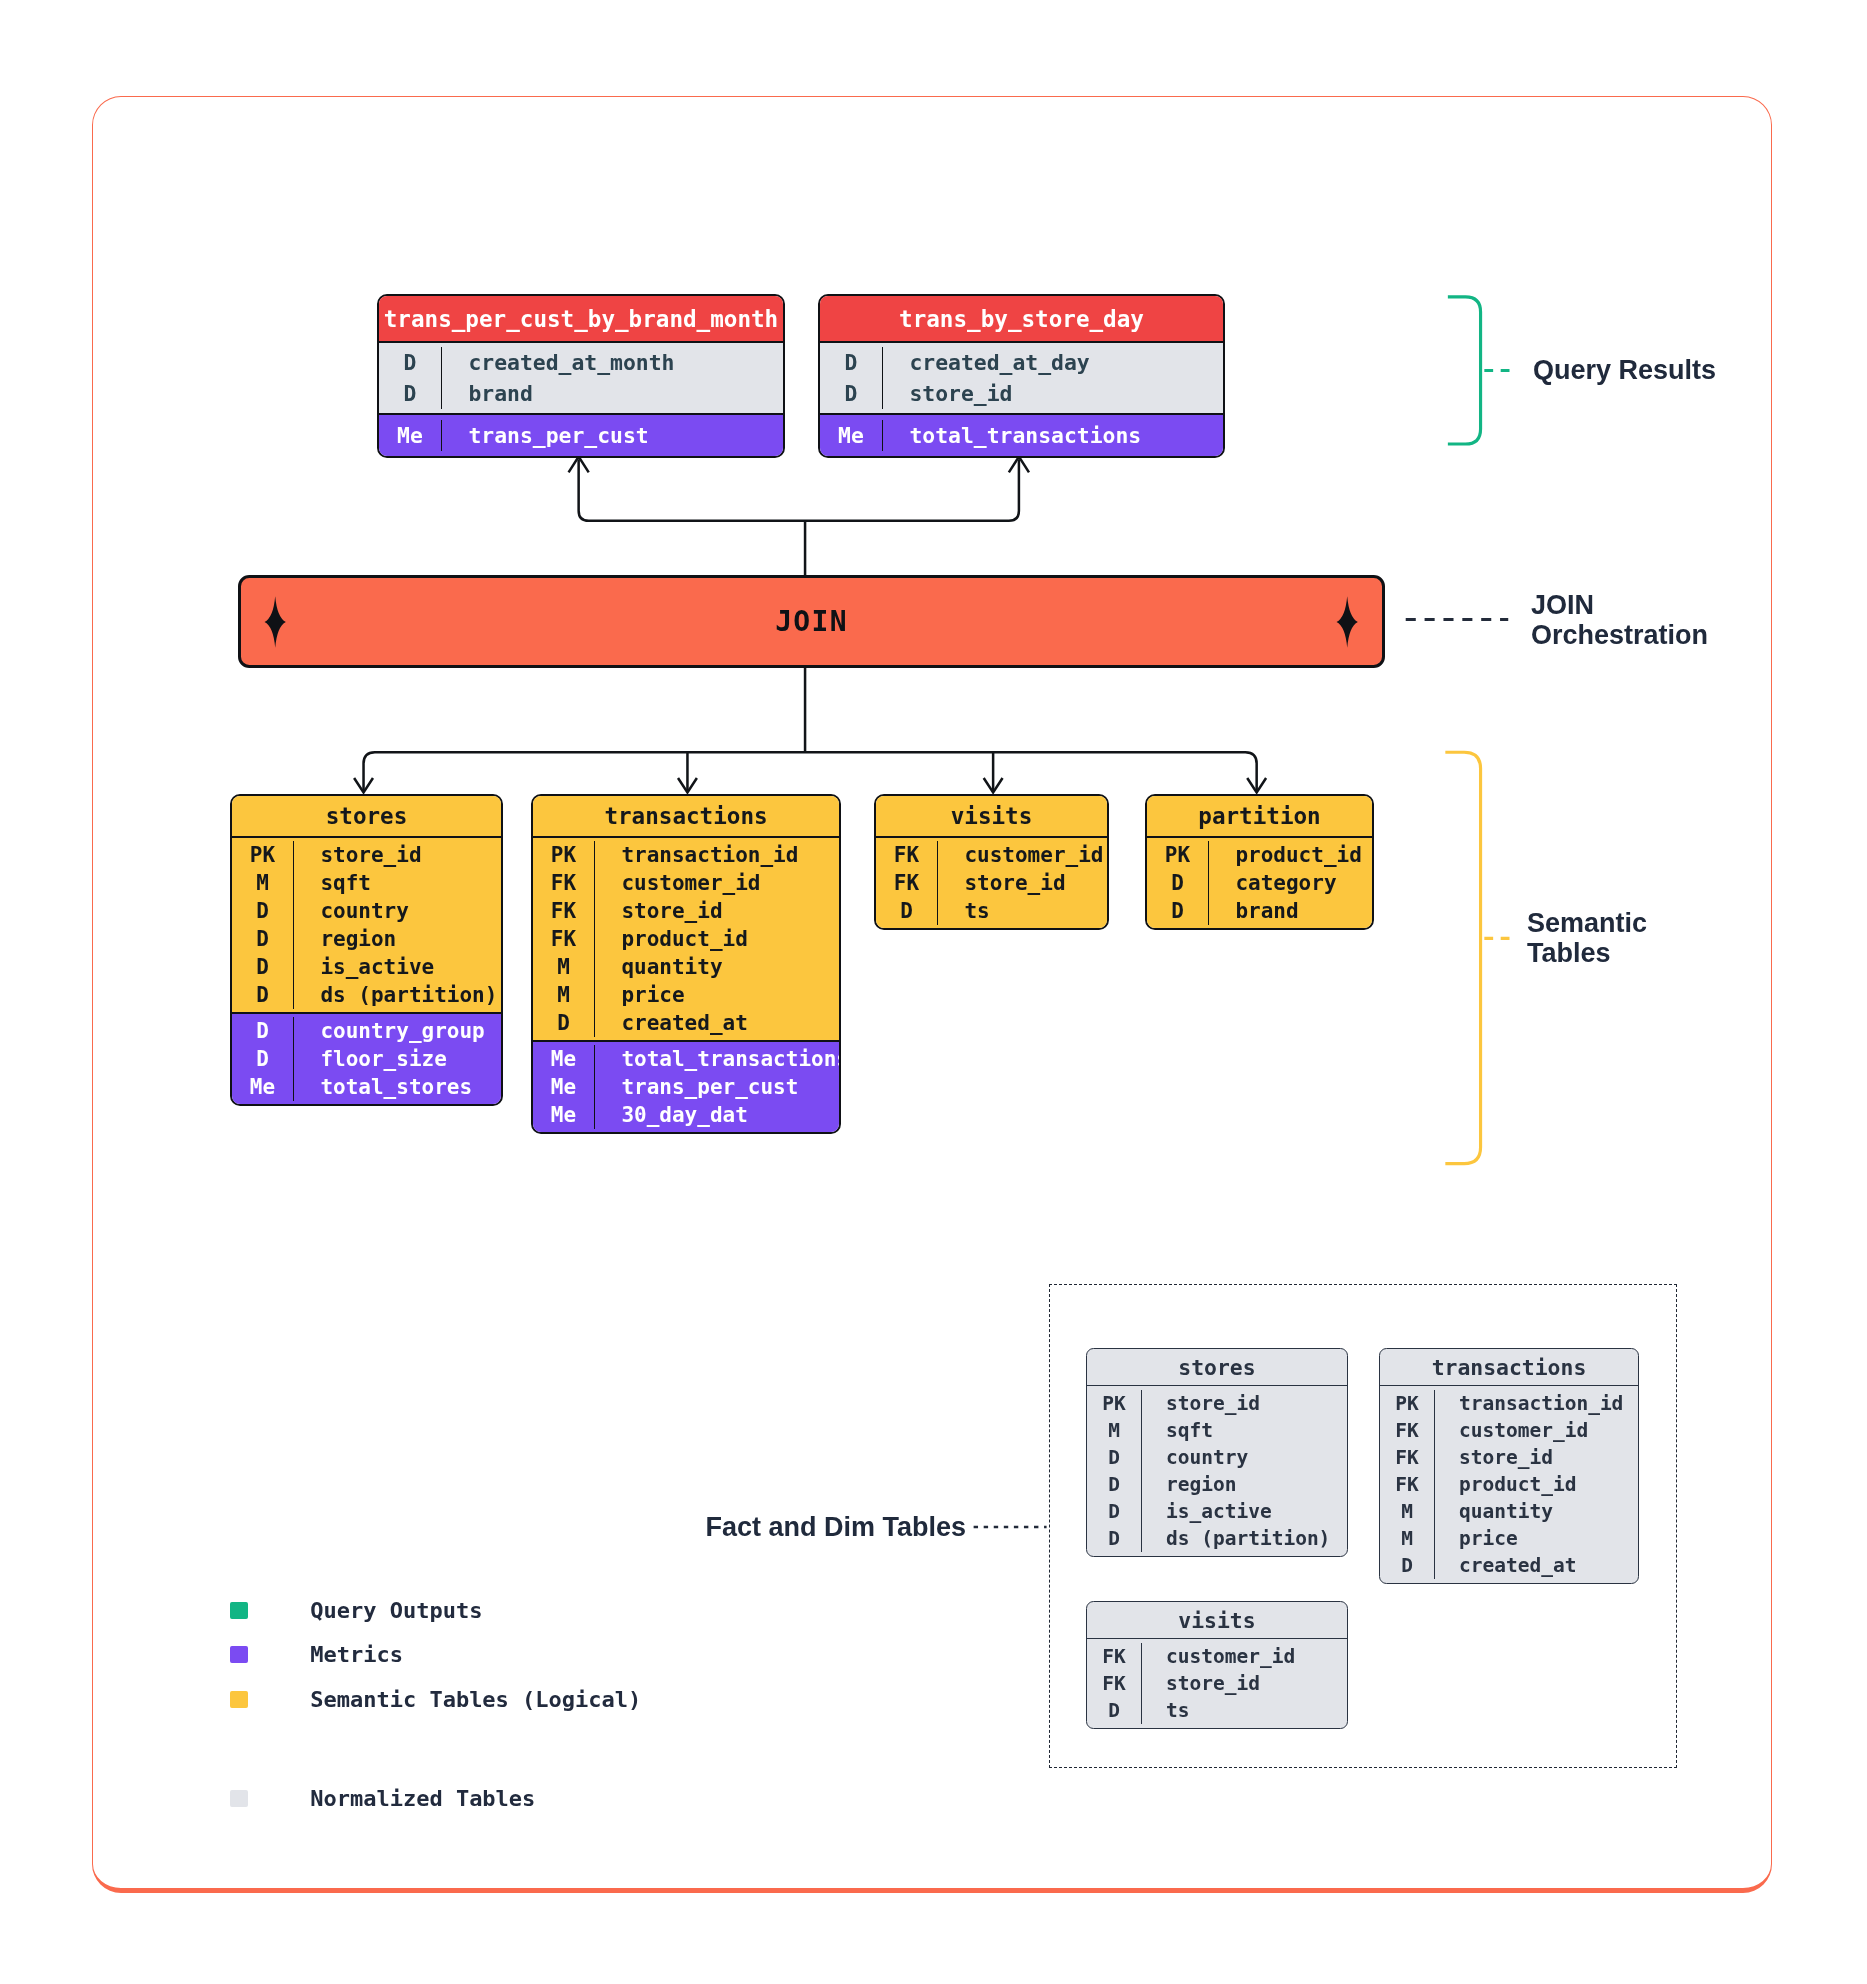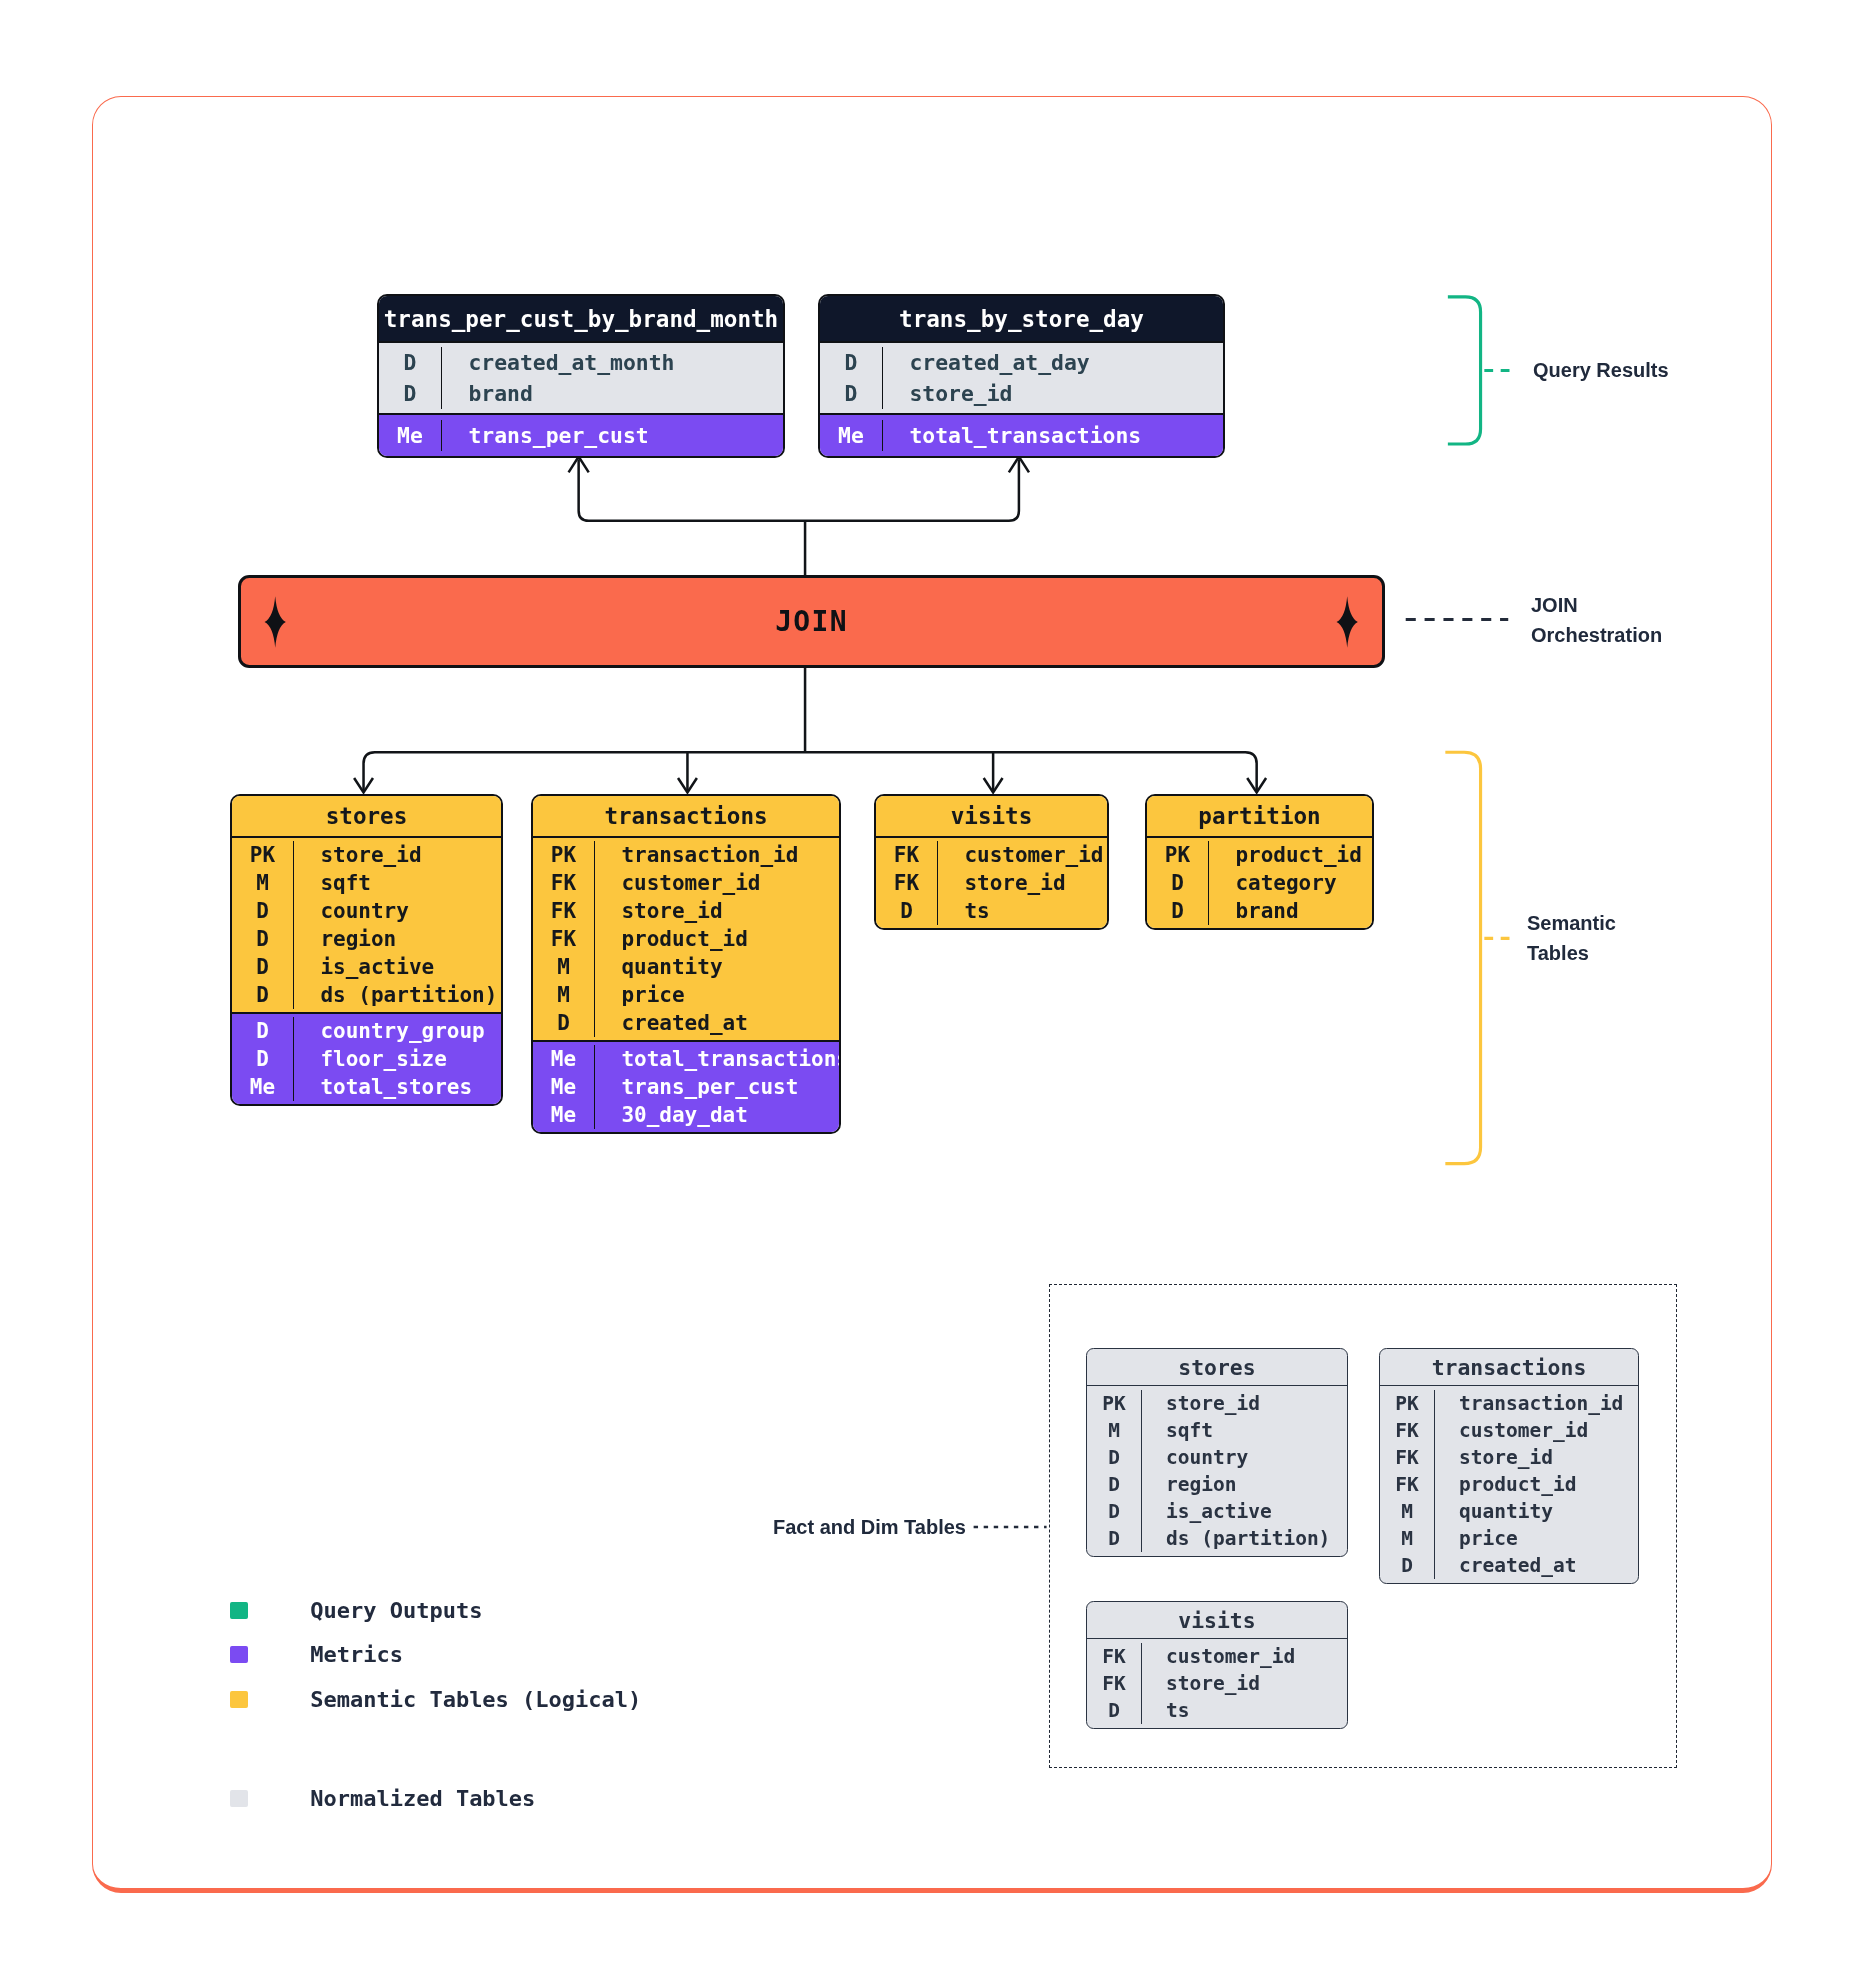--- a/index.html
+++ b/index.html
@@ -20,21 +20,21 @@
   .etable .hd{display:flex;align-items:center;justify-content:center;}
   .etable .sec{border-top:2.5px solid #0F1115;}
   .etable .row{display:grid;grid-template-columns:var(--kc) 1fr;align-items:stretch;}
   .etable .row .k{display:flex;align-items:center;justify-content:center;border-right:1.9px solid #0F1115;}
   .etable .row .f{display:flex;align-items:center;padding-left:26.4px;}
   .sec.gray{background:#E2E4E9;color:#2C4350;}
   .sec.purple{background:#7B4BF2;color:#ffffff;}
   .sec.yellow{background:#FCC63E;color:#15181C;}
 
   .qr{--kc:63px;}
-  .qr .hd{height:45px;background:#0f172a;color:#ffffff;font-size:22.6px;}
+  .qr .hd{height:45px;background:#ef4444;color:#ffffff;font-size:22.6px;}
   .qr .sec{padding:3.8px 0;}
   .qr .row{height:31px;font-size:21.4px;}
   .qr .sec.purple{padding:5px 0;}
   .qr .sec.purple .row{height:31px;}
 
   .sem{--kc:62px;}
   .sem .hd{height:40px;background:#FCC63E;color:#15181C;font-size:22.6px;}
   .sem .sec{padding:3.1px 0;}
   .sem .row{height:28px;font-size:21px;}
 
@@ -53,21 +53,21 @@
   .join-label{font-family:"DejaVu Sans Mono",monospace;font-size:28px;font-weight:bold;color:#0F1115;letter-spacing:1.3px;}
   .join-diamond{position:absolute;top:50%;transform:translateY(-50%);}
   .join-diamond.left{left:21.4px;}
   .join-diamond.right{right:21.4px;}
 
   
   .dash-box{position:absolute;left:1049px;top:1284px;width:626px;height:482px;
             border:1.9px dashed #1F2733;z-index:2;}
 
   
-  .anno{position:absolute;font-size:20px;font-weight:bold;color:#202A3C;line-height:30px;z-index:3;}
+  .anno{position:absolute;font-size:27px;font-weight:bold;color:#202A3C;line-height:30px;z-index:3;}
   .anno.right-align{text-align:right;}
 
   
   .legend-row{position:absolute;left:230px;display:flex;align-items:center;height:25px;z-index:3;gap:40px;}
   .legend-swatch{width:17.6px;height:17.6px;border-radius:1.9px;flex:none;}
   .legend-label{margin-left:22.6px;font-family:"DejaVu Sans Mono",monospace;font-weight:bold;
                 font-size:22px;color:#222B3E;white-space:nowrap;}
 
   .overlay{position:absolute;left:0;top:0;z-index:1;}
 </style>

